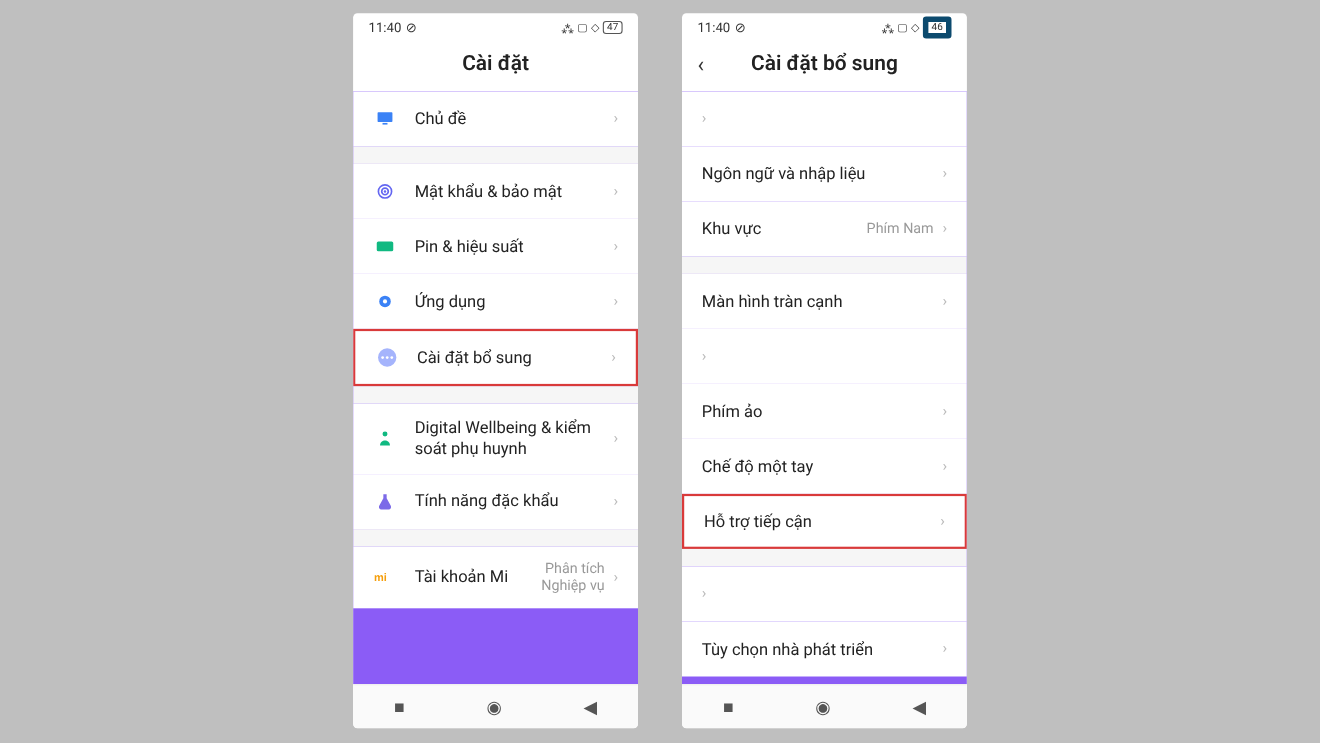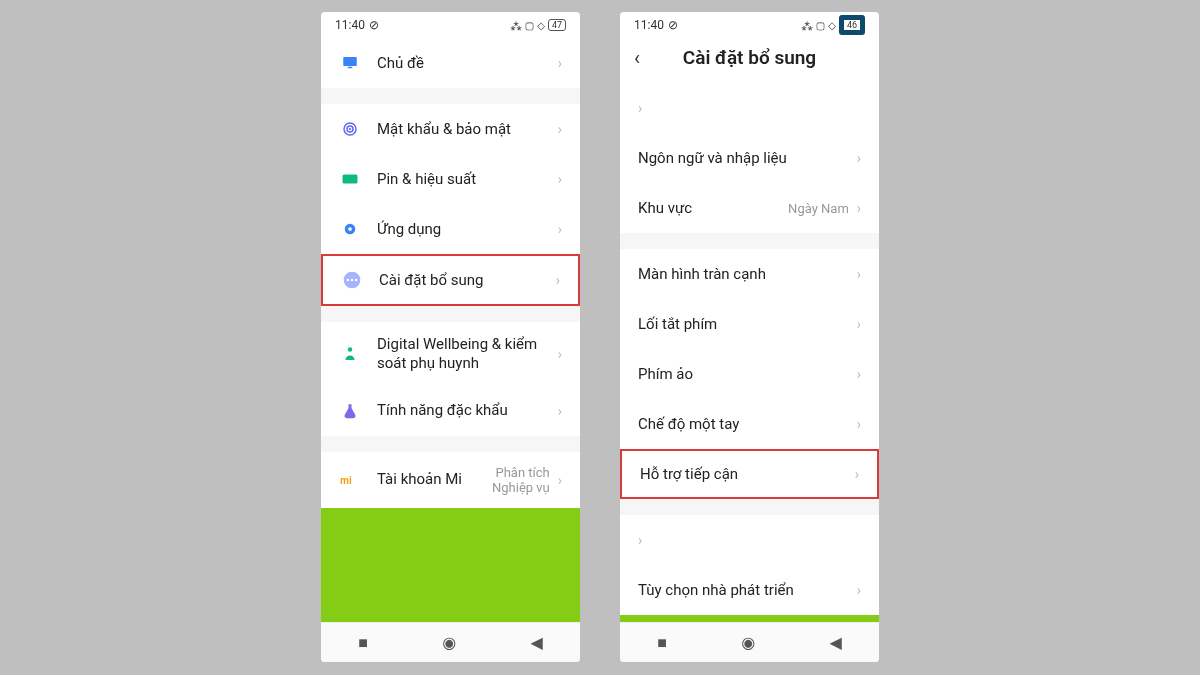--- a/index.html
+++ b/index.html
@@ -50,21 +50,21 @@
     color: #333;
   }
   .header .title {
     font-size: 19px;
     font-weight: 600;
     color: #222;
   }
   .content {
     flex: 1;
     overflow: hidden;
-    background: #84cc16;
+    background: #8b5cf6;
   }
   .section-gap {
     height: 16px;
     background: #f6f6f6;
   }
   .row {
     display: flex;
     align-items: center;
     padding: 13px 18px;
     background: #fff;
@@ -119,20 +119,23 @@
       <span>11:40</span>
       <span>⊘</span>
     </div>
     <div class="status-right">
       <span>⁂</span>
       <span>▢</span>
       <span>◇</span>
       <span style="border:1px solid #555;border-radius:3px;padding:0 3px;font-size:9px;">47</span>
     </div>
   </div>
+    <div class="header">
+      <span class="title">Cài đặt</span>
+    </div>
     <div class="content">
       <div class="row">
         <span class="icon">
           <svg width="18" height="18" viewBox="0 0 24 24">
             <rect x="3" y="4" width="18" height="12" rx="1" fill="#3b82f6"></rect>
             <rect x="9" y="17" width="6" height="2" fill="#3b82f6"></rect>
           </svg>
         </span>
         <span class="label">Chủ đề</span>
         <span class="chev">›</span>
@@ -238,30 +241,29 @@
     <div class="content">
       <div class="row noicon">
         <span class="chev">›</span>
       </div>
       <div class="row noicon">
         <span class="label">Ngôn ngữ và nhập liệu</span>
         <span class="chev">›</span>
       </div>
       <div class="row noicon">
         <span class="label">Khu vực</span>
-        <span class="value">Ngày Nam</span>
+        <span class="value">Phím Nam</span>
         <span class="chev">›</span>
       </div>
       <div class="section-gap"></div>
       <div class="row noicon">
         <span class="label">Màn hình tràn cạnh</span>
         <span class="chev">›</span>
       </div>
       <div class="row noicon">
-        <span class="label">Lối tắt phím</span>
         <span class="chev">›</span>
       </div>
       <div class="row noicon">
         <span class="label">Phím ảo</span>
         <span class="chev">›</span>
       </div>
       <div class="row noicon">
         <span class="label">Chế độ một tay</span>
         <span class="chev">›</span>
       </div>

